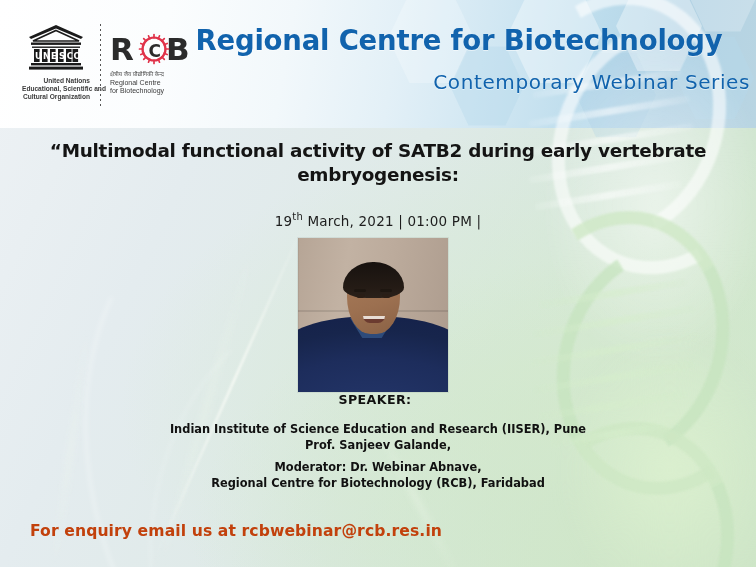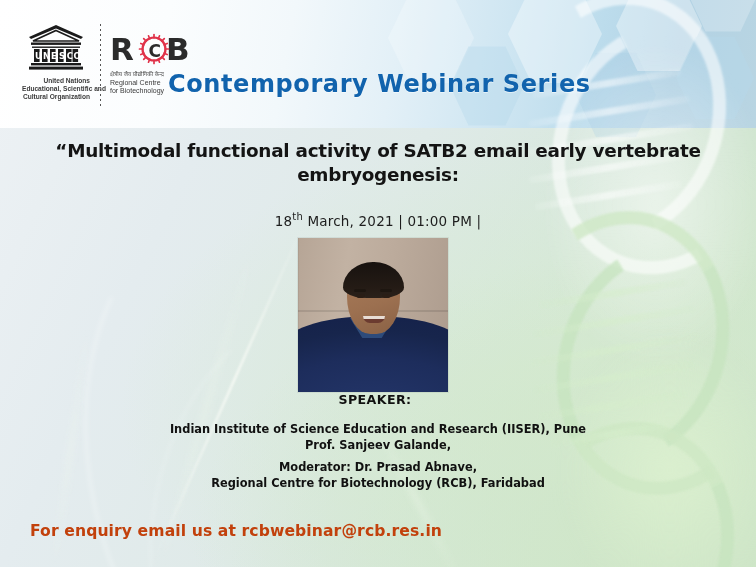--- a/index.html
+++ b/index.html
@@ -156,24 +156,24 @@
     font-family: "DejaVu Sans", sans-serif;
     font-weight: 700;
     font-size: 27.5px;
     letter-spacing: -0.2px;
     color: #1163ad;
     text-shadow: 0 1px 0 rgba(255,255,255,0.55);
   }
   .org-sub {
     position: absolute;
     left: 168px; right: 6px; top: 70px;
-    text-align: left;
-    font-family: "DejaVu Sans", sans-serif;
-    font-weight: 700;
-    font-size: 24px;
+    text-align: right;
+    font-family: "DejaVu Sans", sans-serif;
+    font-weight: 400;
+    font-size: 20px;
     letter-spacing: 0.6px;
     color: #1163ad;
     text-shadow: 0 1px 0 rgba(255,255,255,0.5);
   }
 
   
   .talk {
     position: absolute;
     left: 20px; right: 20px; top: 139px;
     text-align: center;
@@ -421,30 +421,31 @@
           </g>
         </svg>
         <div class="rcb-txt">
           <div class="hin">क्षेत्रीय  जैव प्रौद्योगिकी केन्द्र</div>
           <div>Regional Centre</div>
           <div>for Biotechnology</div>
         </div>
       </div>
     </div>
 
+    <div class="org-title">Regional Centre for Biotechnology</div>
     <div class="org-sub">Contemporary  Webinar  Series</div>
   </div>
 
   <div class="talk">
-    <span>“Multimodal functional activity of SATB2 email early vertebrate</span>
+    <span>“Multimodal functional activity of SATB2 during early vertebrate</span>
     <span>embryogenesis:</span>
   </div>
 
   <div class="when">
-    <span>18</span><sup>th</sup><span> March,  2021 | 01:00 PM |</span>
+    <span>19</span><sup>th</sup><span> March,  2021 | 01:00 PM |</span>
   </div>
 
   <div class="photo">
     <div class="ph-wall"></div>
     <div class="ph-shoulders"></div>
     <div class="ph-collar"></div>
     <div class="ph-neck"></div>
     <div class="ph-head"></div>
     <div class="ph-hair"></div>
     <div class="ph-brow l"></div>
@@ -455,19 +456,19 @@
   </div>
 
   <div class="speaker-label">SPEAKER:</div>
 
   <div class="speaker-lines">
     <div>Indian  Institute  of Science Education  and Research  (IISER), Pune</div>
     <div>Prof. Sanjeev Galande,</div>
   </div>
 
   <div class="mod-lines">
-    <div>Moderator: Dr. Prasad Abnave,</div>
+    <div>Moderator: Dr. Webinar Abnave,</div>
     <div>Regional  Centre  for Biotechnology  (RCB), Faridabad</div>
   </div>
 
   <div class="enquiry">For enquiry  email us at rcbwebinar@rcb.res.in</div>
 
 </div>
 
 </body></html>

